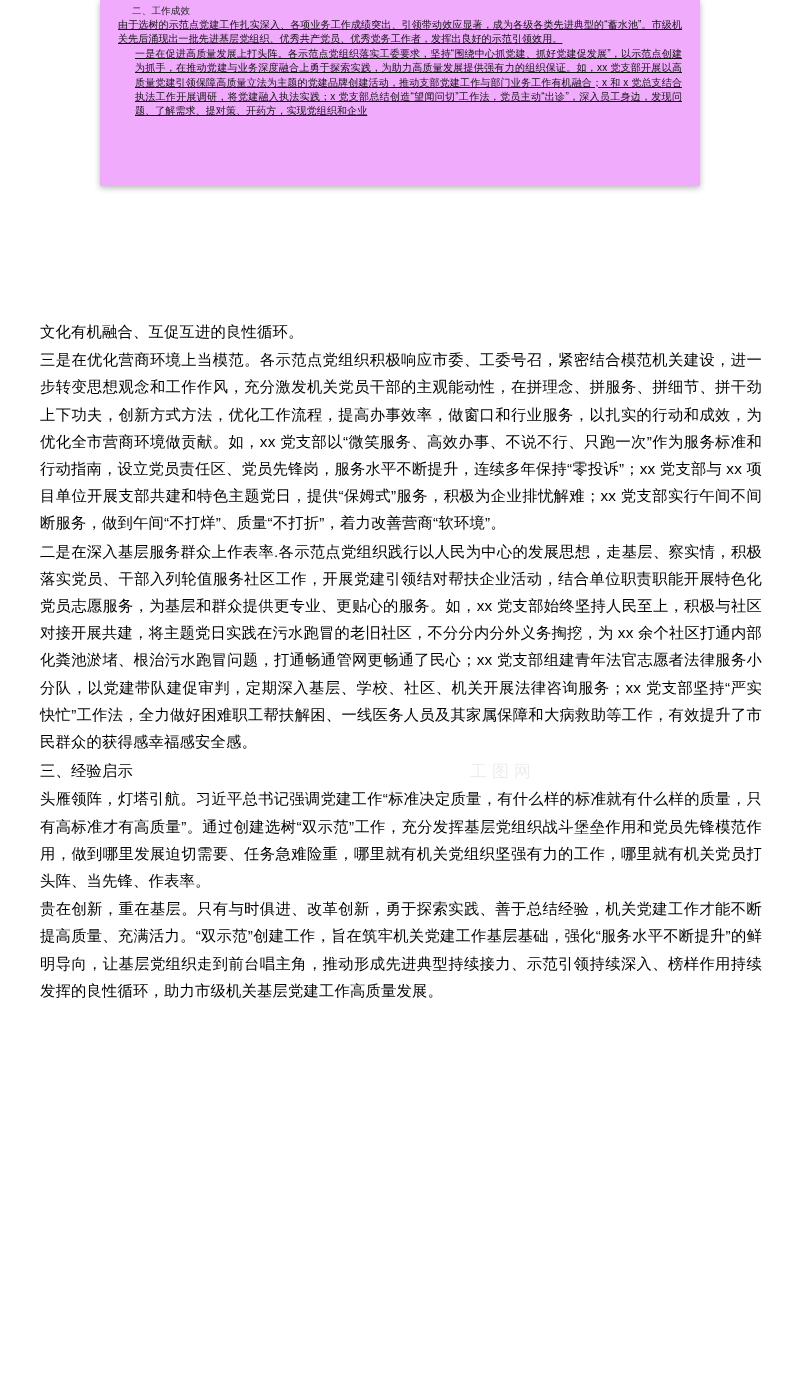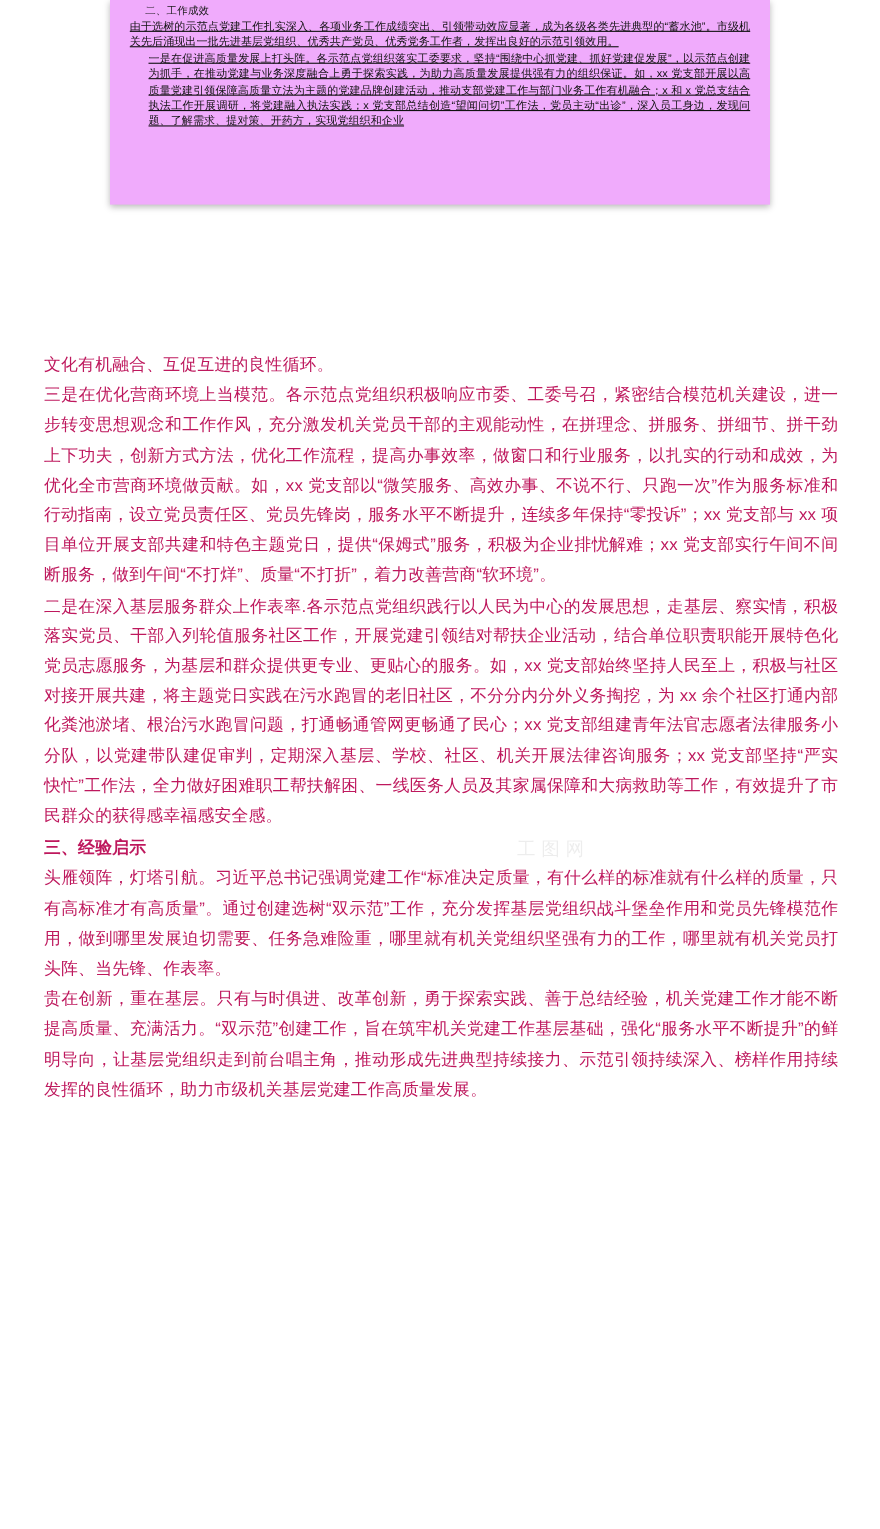--- a/index.html
+++ b/index.html
@@ -61,26 +61,25 @@
     left: 40px;
     top: 318px;
     width: 722px;
   }
   .doc-body p {
     margin: 0 0 1px 0;
     font-size: 15.3px;
     line-height: 27.2px;
     text-align: justify;
     text-justify: inter-ideograph;
-    color: #be185d;
+    color: #000000;
     letter-spacing: 0.2px;
   }
   .doc-body p.section-title {
     margin-top: 2px;
-    font-weight: bold;
   }
 
   
   .watermark {
     position: absolute;
     left: 470px;
     top: 760px;
     font-size: 17px;
     color: rgba(0,0,0,0.07);
     letter-spacing: 5px;

